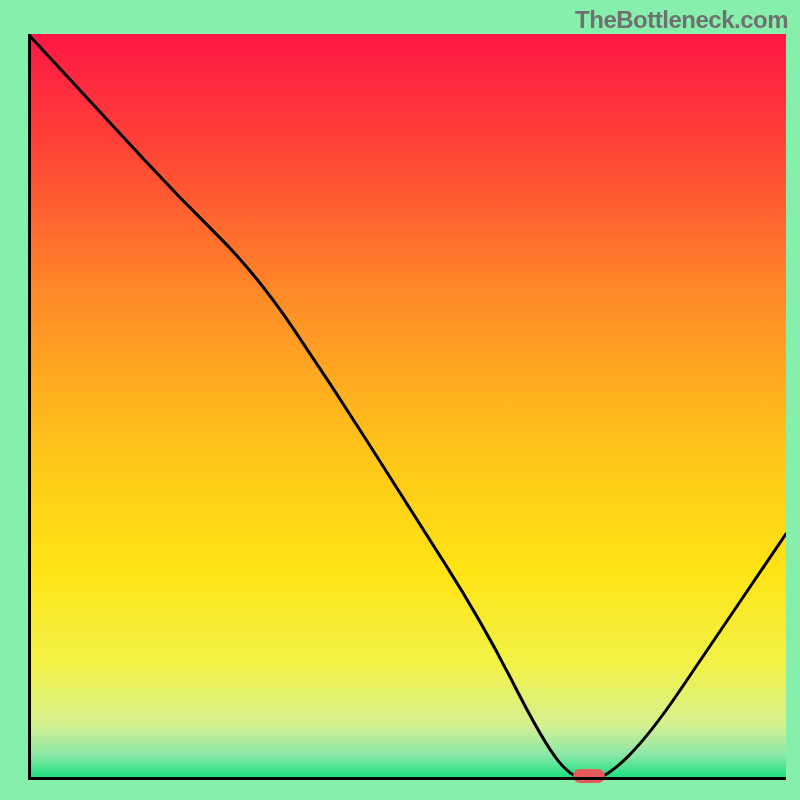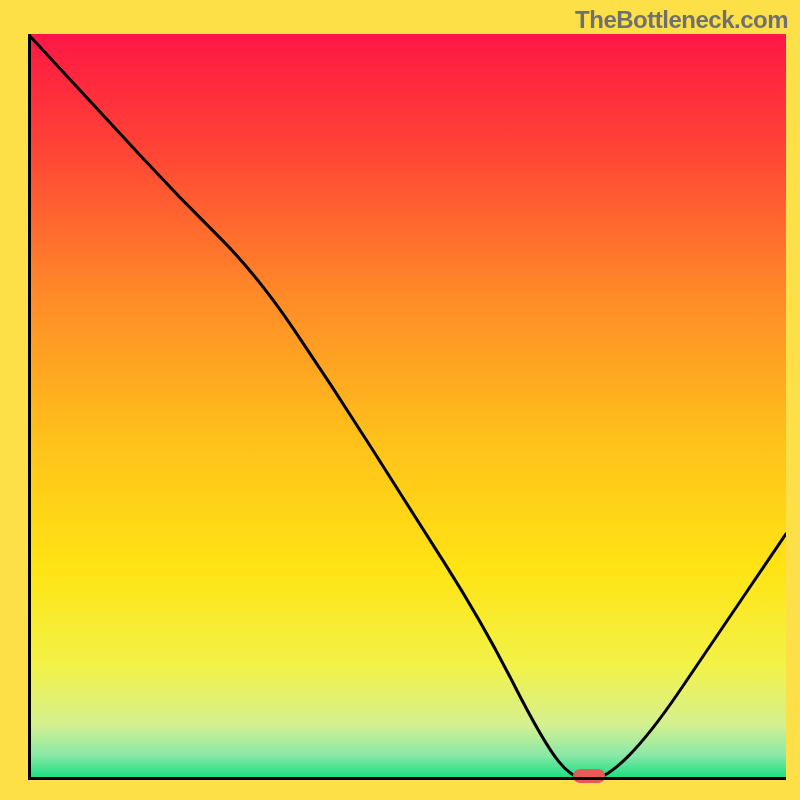--- a/index.html
+++ b/index.html
@@ -1,21 +1,21 @@
 <!DOCTYPE html>
 <html><head>
 <meta charset="utf-8">
 <style>
   * { margin: 0; padding: 0; box-sizing: border-box; }
   html, body { width: 800px; height: 800px; overflow: hidden; }
   .chart-container {
     position: relative;
     width: 800px;
     height: 800px;
-    background: #fde047;
+    background: #86efac;
   }
   .watermark {
     position: absolute;
     top: 6px;
     right: 12px;
     font-family: Arial, sans-serif;
     font-size: 24px;
     font-weight: bold;
     color: #707070;
     letter-spacing: -0.5px;

